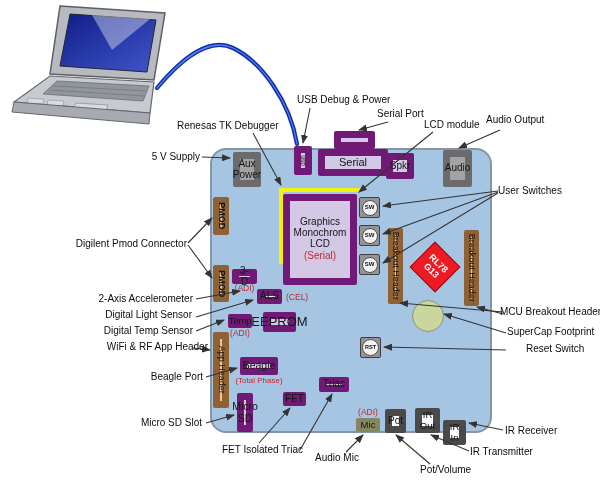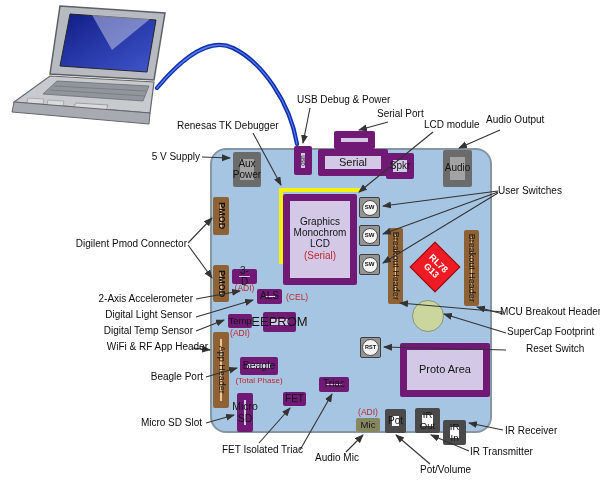--- a/index.html
+++ b/index.html
@@ -117,23 +117,20 @@
       <span>Temp</span>
     </div>
   <div class="ann" style="left:228px;top:329px;width:24px;">(ADI)</div>
   <div class="box" style="left:263px;top:312px;width:33px;height:20px;font-size:13px;">
       <span>EEPROM</span>
     </div>
 
   <div class="box swbtn" style="left:360px;top:337px;width:21px;height:21px;">
       <span class="rstc">RST</span>
     </div>
-  <div class="box" style="left:400px;top:343px;width:90px;height:54px;font-size:11px;">
-      <span>Proto Area</span>
-    </div>
 
   <div class="box" style="left:240px;top:357px;width:38px;height:18px;font-size:10.5px;">
       <span>Beagle</span>
     </div>
   <div class="ann" style="left:231px;top:377px;width:56px;font-size:8px;">(Total Phase)</div>
   <div class="box" style="left:237px;top:393px;width:16px;height:39px;font-size:10.5px;">
       <span>Micro SD</span>
     </div>
   <div class="box lightest" style="left:283px;top:392px;width:23px;height:14px;">
       <span>FET</span>

